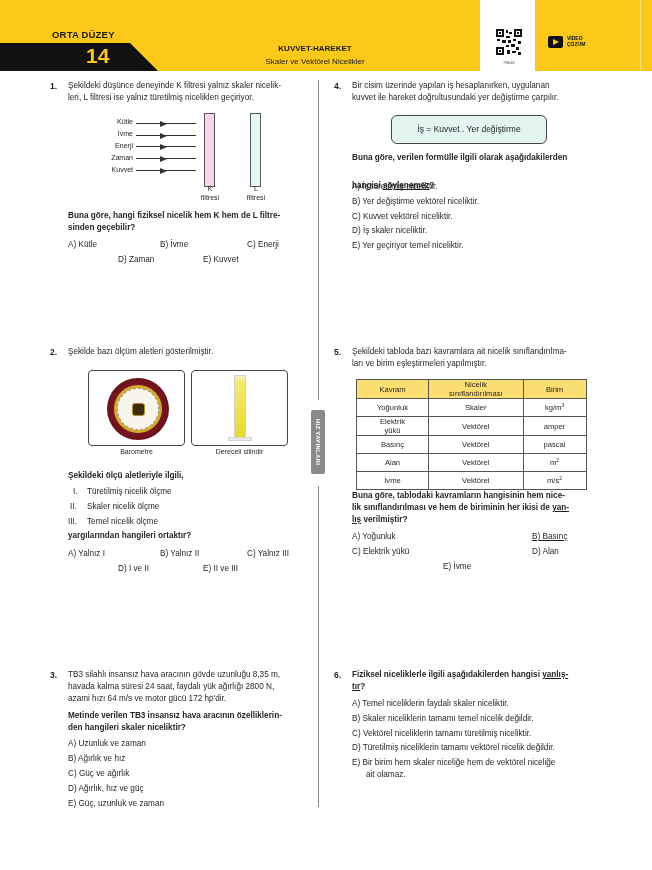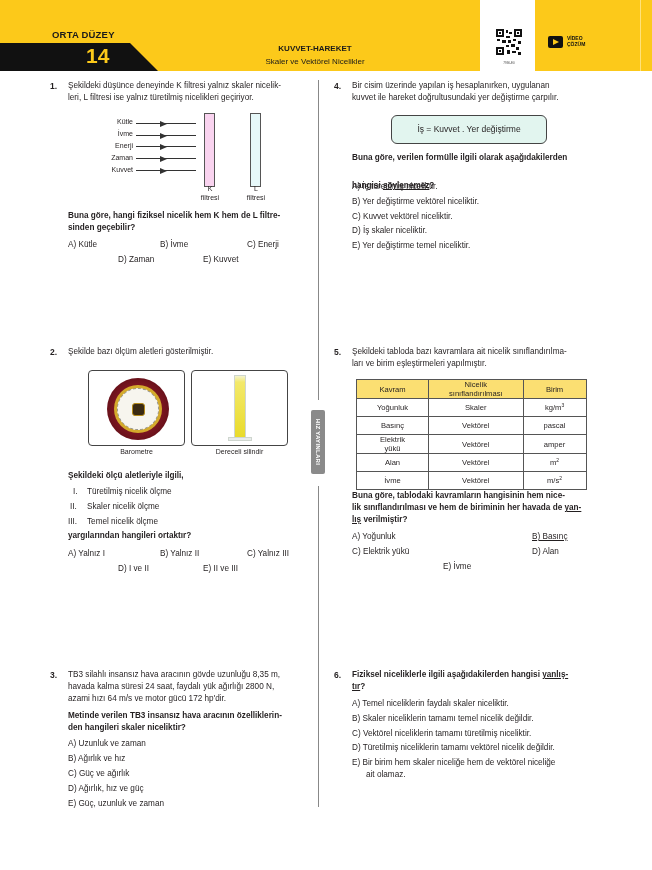--- a/index.html
+++ b/index.html
@@ -206,65 +206,65 @@
   <div class="q qnum" style="left:334px; top:80px;">4.</div>
   <div class="q" style="left:352px; top:80px;">Bir cisim üzerinde yapılan iş hesaplanırken, uygulanan</div>
   <div class="q" style="left:352px; top:92px;">kuvvet ile hareket doğrultusundaki yer değiştirme çarpılır.</div>
   <div class="formula">İş = Kuvvet . Yer değiştirme</div>
   <div class="q bold" style="left:352px; top:152px;">Buna göre, verilen formülle ilgili olarak aşağıdakilerden</div>
   <div class="q bold" style="left:352px; top:180px;"><span>hangisi </span><span class="ul">söylenemez</span><span>?</span></div>
   <div class="opt" style="left:352px; top:182px;">A)  İş türetilmiş niceliktir.</div>
   <div class="opt" style="left:352px; top:197px;">B)  Yer değiştirme vektörel niceliktir.</div>
   <div class="opt" style="left:352px; top:212px;">C)  Kuvvet vektörel niceliktir.</div>
   <div class="opt" style="left:352px; top:226px;">D)  İş skaler niceliktir.</div>
-  <div class="opt" style="left:352px; top:241px;">E)  Yer değiştirme temel niceliktir.</div>
+  <div class="opt" style="left:352px; top:241px;">E)  Yer geçiriyor temel niceliktir.</div>
 </div>
 
 <div>
   <div class="q qnum" style="left:334px; top:346px;">5.</div>
   <div class="q" style="left:352px; top:346px;">Şekildeki tabloda bazı kavramlara ait nicelik sınıflandırılma-</div>
   <div class="q" style="left:352px; top:358px;">ları ve birim eşleştirmeleri yapılmıştır.</div>
 
   <table class="t5">
     <tbody>
         <tr>
       <th>Kavram</th>
       <th>Nicelik sınıflandırılması</th>
       <th>Birim</th>
     </tr>
     <tr>
       <td>Yoğunluk</td>
       <td>Skaler</td>
       <td><span>kg/m</span><sup>3</sup></td>
     </tr>
     <tr>
+      <td>Elektrik yükü</td>
+      <td>Vektörel</td>
+      <td>amper</td>
+    </tr>
+    <tr>
       <td>Basınç</td>
       <td>Vektörel</td>
       <td>pascal</td>
-    </tr>
-    <tr>
-      <td>Elektrik yükü</td>
-      <td>Vektörel</td>
-      <td>amper</td>
     </tr>
     <tr>
       <td>Alan</td>
       <td>Vektörel</td>
       <td><span>m</span><sup>2</sup></td>
     </tr>
     <tr>
       <td>İvme</td>
       <td>Vektörel</td>
       <td><span>m/s</span><sup>2</sup></td>
     </tr>
   </tbody>
     </table>
 
   <div class="q bold" style="left:352px; top:490px;">Buna göre, tablodaki kavramların hangisinin hem nice-</div>
-  <div class="q bold" style="left:352px; top:502px;"><span>lik sınıflandırılması ve hem de biriminin her havada de </span><span class="ul">yan-</span></div>
+  <div class="q bold" style="left:352px; top:502px;"><span>lik sınıflandırılması ve hem de biriminin her ikisi de </span><span class="ul">yan-</span></div>
   <div class="q bold" style="left:352px; top:514px;"><span class="ul">lış</span><span> verilmiştir?</span></div>
   <div class="opt" style="left:352px; top:532px;">A) Yoğunluk</div>
   <div class="opt" style="left:532px; top:532px;text-decoration:underline;">B) Basınç</div>
   <div class="opt" style="left:352px; top:547px;">C) Elektrik yükü</div>
   <div class="opt" style="left:532px; top:547px;">D) Alan</div>
   <div class="opt" style="left:443px; top:562px;">E) İvme</div>
 </div>
 
 <div>
   <div class="q qnum" style="left:334px; top:669px;">6.</div>

